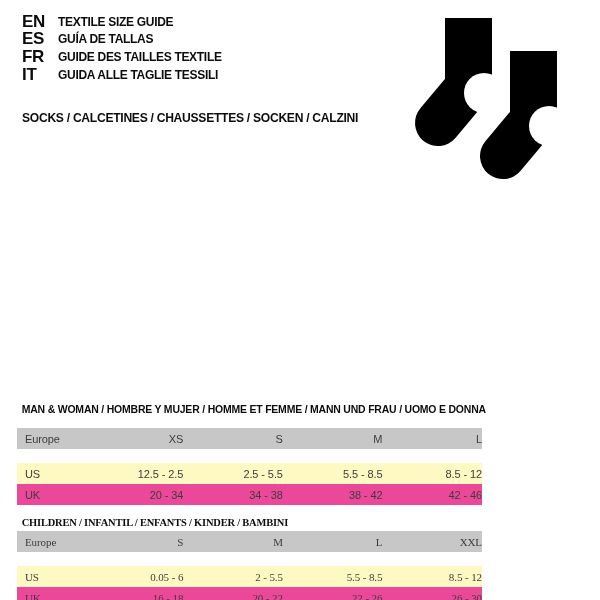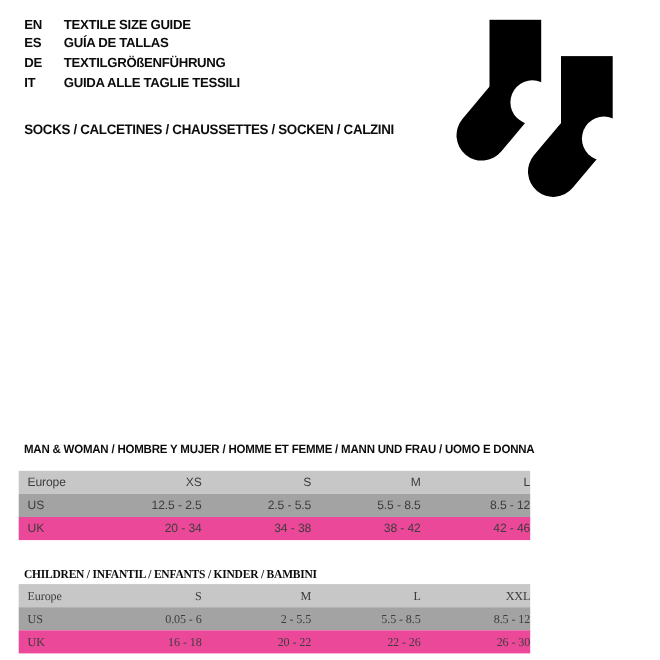--- a/index.html
+++ b/index.html
@@ -10,21 +10,21 @@
     height: 600px;
     background: #ffffff;
     font-family: "Liberation Sans", sans-serif;
     overflow: hidden;
   }
 
   
   .lang-list { position: absolute; left: 22px; top: 13px; }
   .lang-row { display: flex; height: 17.6px; align-items: center; }
   .lang-code {
-    width: 36px; font-weight: bold; font-size: 12px;
+    width: 36px; font-weight: bold; font-size: 17px;
     color: #0c0c0c; letter-spacing: -0.3px;
   }
   .lang-label {
     font-weight: bold; font-size: 12px;
     color: #0c0c0c; letter-spacing: -0.3px; white-space: nowrap;
   }
 
   
   .category {
     position: absolute; left: 22px; top: 111px;
@@ -45,42 +45,42 @@
     color: #0c0c0c; padding-left: 5px; letter-spacing: -0.2px;
     white-space: nowrap; transform: scaleX(0.95); transform-origin: 0 50%;
   }
   .tb1 .t-grid { margin-top: 13px; }
   .tb2 .t-grid { margin-top: 3px; }
   .t-row {
     display: flex; height: 21px; align-items: center;
     font-size: 11px; color: #3d3d3d; letter-spacing: -0.1px; gap: 11px;
   }
   .t-head { background: #c7c7c7; }
-  .row-us { background: #a3a3a3; }
+  .row-us { background: #fef9c3; margin-top: 14px; }
   .row-uk { background: #ec4899; }
   .cell-0 { width: 73px; padding-left: 8px; text-align: left; }
   .cell   { width: 98px; text-align: right; }
 </style>
 </head>
 <body>
 
 <div class="page">
 
   <div class="lang-list">
     <div class="lang-row">
       <span class="lang-code">EN</span>
       <span class="lang-label">TEXTILE SIZE GUIDE</span>
     </div>
     <div class="lang-row">
       <span class="lang-code">ES</span>
       <span class="lang-label">GUÍA DE TALLAS</span>
     </div>
     <div class="lang-row">
-      <span class="lang-code">DE</span>
-      <span class="lang-label">TEXTILGRÖßENFÜHRUNG</span>
+      <span class="lang-code">FR</span>
+      <span class="lang-label">GUIDE DES TAILLES TEXTILE</span>
     </div>
     <div class="lang-row">
       <span class="lang-code">IT</span>
       <span class="lang-label">GUIDA ALLE TAGLIE TESSILI</span>
     </div>
   </div>
 
   <div class="category">SOCKS / CALCETINES / CHAUSSETTES / SOCKEN / CALZINI</div>
 
   <svg class="socks-svg" width="170" height="180" viewBox="0 0 170 180" aria-hidden="true">

